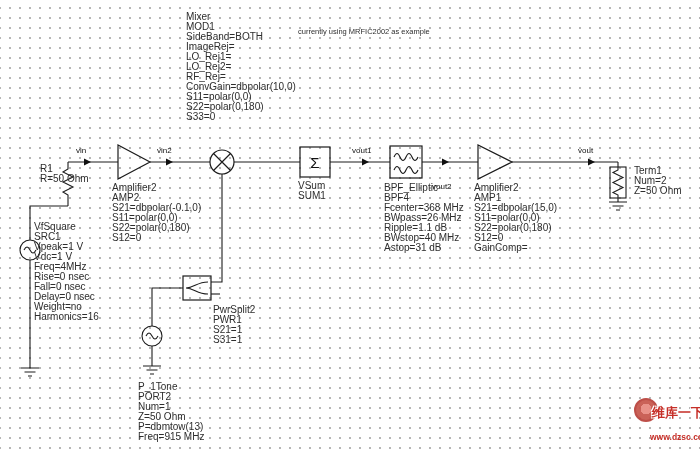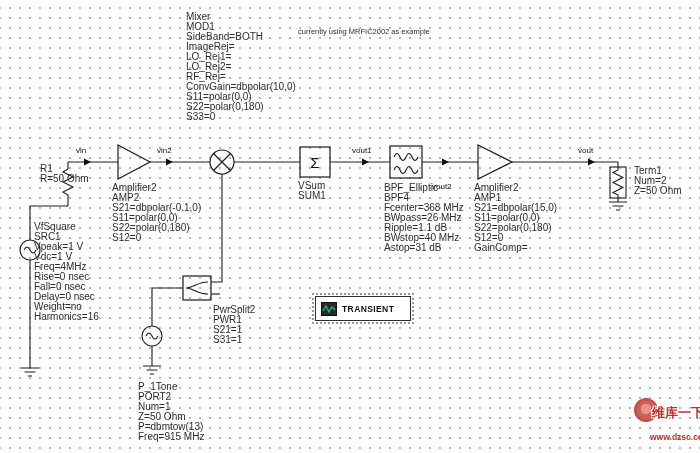--- a/index.html
+++ b/index.html
@@ -174,25 +174,18 @@
 Z=50 Ohm
 P=dbmtow(13)
 Freq=915 MHz</div>
 
   <div class="node" style="left:76px;  top:146px;">vin</div>
   <div class="node" style="left:157px; top:146px;">vin2</div>
   <div class="node" style="left:352px; top:146px;">vout1</div>
   <div class="node" style="left:432px; top:146px;margin-top:36px;">vout2</div>
   <div class="node" style="left:578px; top:146px;">vout</div>
 
-  <div class="transient-box">
-    <svg width="16" height="14" viewBox="0 0 16 14">
-      <rect x="0.5" y="0.5" width="15" height="13" fill="#242a33" stroke="#111"></rect>
-      <polyline points="2,9 5,4 8,10 11,5 14,8" fill="none" stroke="#2fbf5f" stroke-width="1.3"></polyline>
-    </svg>
-    <span class="transient-label">TRANSIENT</span>
-  </div>
 
   <div class="wm-seal"></div>
   <div class="wm-title">维库一下</div>
   <div class="wm-url">www.dzsc.com</div>
 
 </div>
 
 </body></html>

